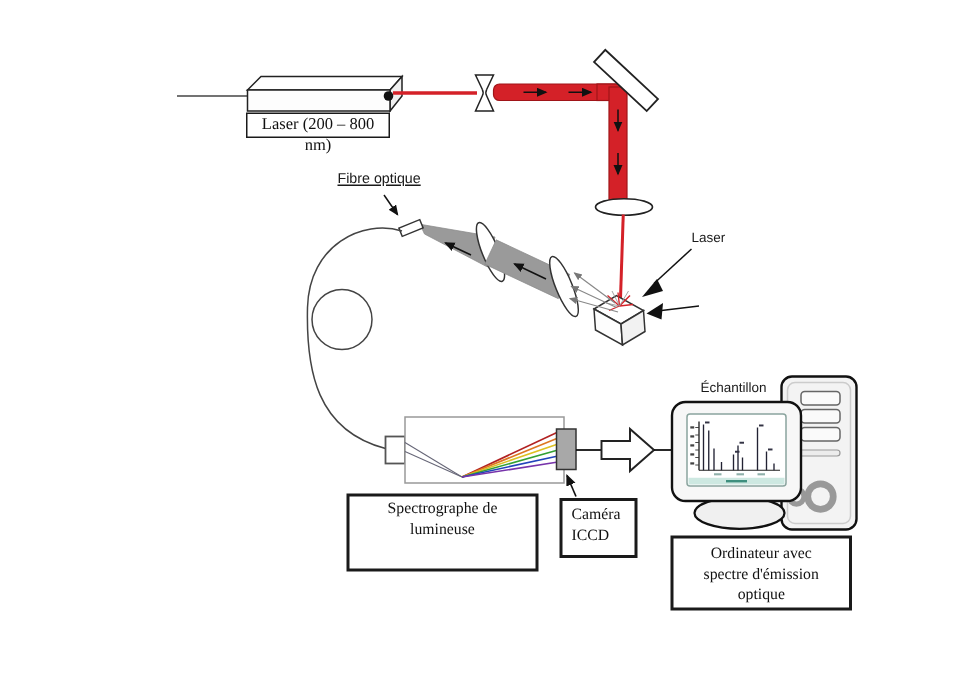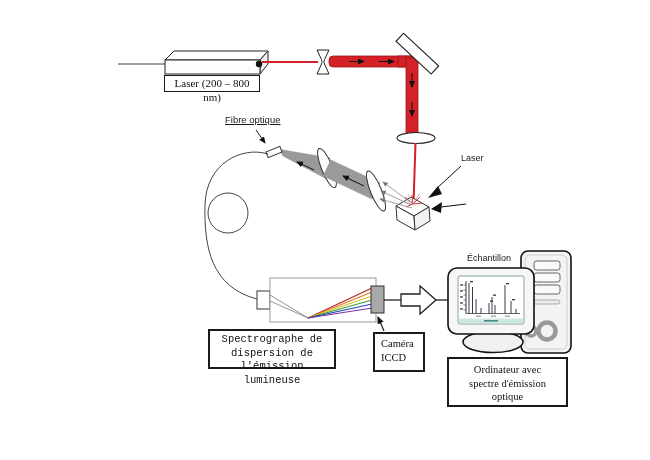--- a/index.html
+++ b/index.html
@@ -212,23 +212,22 @@
   <div class="boxed-label thin-box" style="left:164px;top:75px;width:96px;height:17px;font-size:11px;line-height:14px;border-width:1.5px;">
     <span>Laser (200 – 800 nm)</span>
   </div>
 
   <div class="plain-label" style="left:225px;top:114px;font-size:9.5px;text-decoration:underline;"><span>Fibre optique</span></div>
 
   <div class="plain-label" style="left:461px;top:153px;"><span>Laser</span></div>
 
   <div class="plain-label" style="left:467px;top:208px;margin-top:45px;"><span>Échantillon</span></div>
 
-  <div class="boxed-label" style="left:208px;top:329px;width:128px;height:40px;padding-top:2px;font-family:Liberation Mono, monospace;">
+  <div class="boxed-label" style="left:231px;top:329px;width:128px;height:52px;padding-top:2px;">
     <span class="lbl-line">Spectrographe de</span>
-    <span class="lbl-line">dispersion de l'émission</span>
     <span class="lbl-line">lumineuse</span>
   </div>
 
   <div class="boxed-label" style="left:447px;top:357px;width:121px;height:50px;padding-top:4px;">
     <span class="lbl-line">Ordinateur avec</span>
     <span class="lbl-line">spectre d'émission</span>
     <span class="lbl-line">optique</span>
   </div>
 
   <div class="boxed-label" style="left:373px;top:332px;width:52px;height:40px;text-align:left;padding:3px 0 0 6px;">

